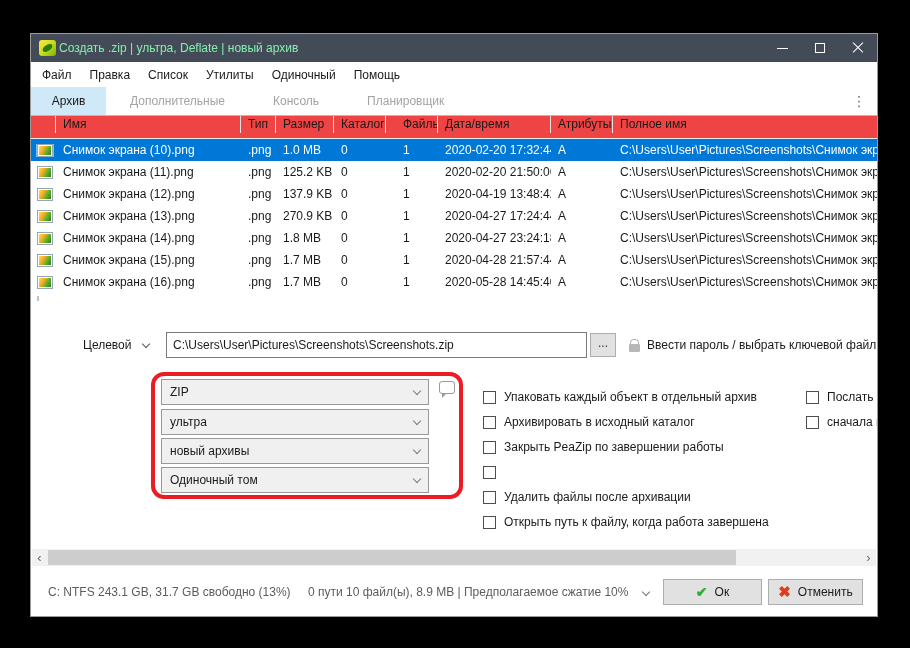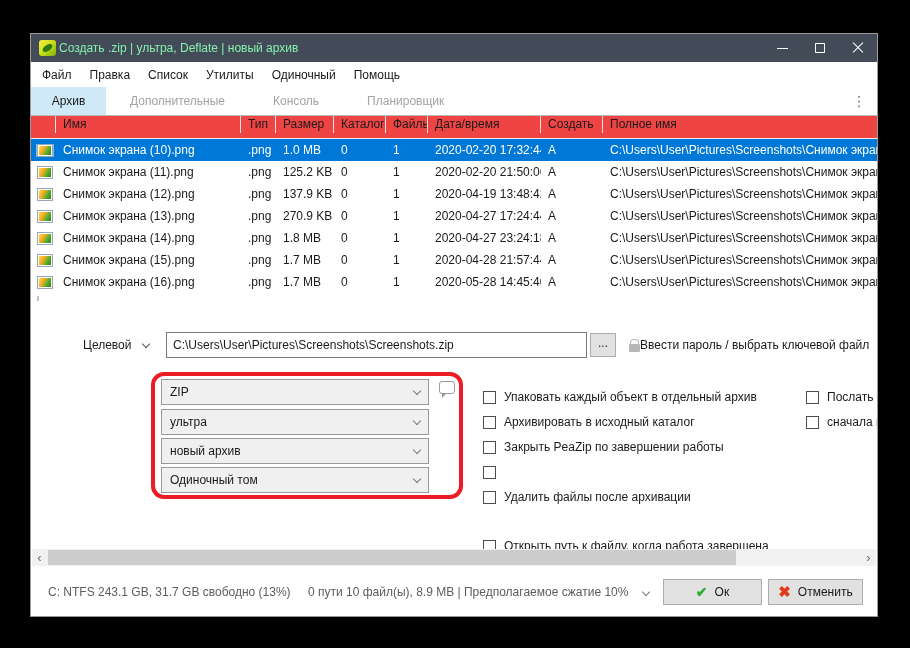--- a/index.html
+++ b/index.html
@@ -46,21 +46,21 @@
            border-bottom:1px solid #ededed; display:flex; align-items:flex-start; }
   .thead .cell { border-right:1px solid #e4e4e4; height:17px; line-height:17px; }
   .row { position:absolute; left:0; right:0; height:22px; display:flex; align-items:center; background:#fff; }
   .row.selected { background:#0078d7; color:#fff; }
   .cell { padding-left:7px; white-space:nowrap; overflow:hidden; flex:0 0 auto; }
   .c-icon { flex:0 0 25px; padding-left:6px; display:flex; align-items:center; }
   .c-name { flex:0 0 185px; }
   .c-type { flex:0 0 35px; }
   .c-size { flex:0 0 58px; }
   .c-dirs { flex:0 0 52px; }
-  .c-files { flex:0 0 42px; }
+  .c-files { flex:0 0 42px;margin-left:10px; }
   .c-date { flex:0 0 113px; }
   .c-attr { flex:0 0 62px; }
   .c-full { flex:1 1 auto; border-right:none !important; }
   .fico { width:16px; height:13px; border:1px solid #98a7b8; background:#fff; position:relative; flex:0 0 auto; }
   .fico::after { content:""; position:absolute; inset:1px;
                  background:linear-gradient(120deg,#ffe14d 0%,#f5a623 38%,#62b52a 62%,#2e7d1e 100%); }
   .row.selected .fico { outline:1px solid #7fc1ee; }
   .row-sliver { position:absolute; left:6px; top:262px; width:18px; height:5px; overflow:hidden; }
   .row-sliver .fico { border-color:#b9c3cf; }
 
@@ -69,21 +69,21 @@
   .chev { display:inline-block; width:6px; height:6px; border-right:1px solid #555;
           border-bottom:1px solid #555; transform:rotate(45deg); }
   .target-chev { position:absolute; left:112px; top:307px; }
   .path-input { position:absolute; left:135px; top:298px; width:421px; height:26px;
                 border:1px solid #7a7a7a; padding:0 6px; font-family:"Liberation Sans",sans-serif;
                 font-size:12px; color:#1a1a1a; background:#fff; }
   .browse-btn { position:absolute; left:559px; top:299px; width:26px; height:24px;
                 background:#e1e1e1; border:1px solid #adadad; display:flex; align-items:center;
                 justify-content:center; padding-bottom:5px; color:#333; }
   .pw-row { position:absolute; left:598px; top:302px; width:248px; height:18px; display:flex;
-            align-items:center; white-space:nowrap; overflow:hidden; }
+            align-items:center; gap:7px; white-space:nowrap; overflow:hidden; }
   .lock { position:relative; width:11px; height:8px; background:#b7b7b7; border-radius:1px; margin-top:5px; flex:0 0 auto; }
   .lock::before { content:""; position:absolute; top:-5px; left:1px; width:7px; height:6px;
                   border:1.5px solid #b7b7b7; border-bottom:none; border-radius:4px 4px 0 0; }
 
   
   .annotation { position:absolute; left:120px; top:338px; width:312px; height:127px;
                 border:4px solid #ec1c24; border-radius:13px; pointer-events:none; z-index:5; }
   .select { position:absolute; left:130px; width:268px; height:26px; background:#f0f0f0;
             border:1px solid #999; display:flex; align-items:center; padding:0 8px; }
   .select .chev { margin-left:auto; border-color:#7c7c7c; margin-top:-3px; }
@@ -158,21 +158,21 @@
     </div>
 
     <div class="thead">
       <span class="cell c-icon"></span>
       <span class="cell c-name">Имя</span>
       <span class="cell c-type">Тип</span>
       <span class="cell c-size">Размер</span>
       <span class="cell c-dirs">Каталоги</span>
       <span class="cell c-files">Файлы</span>
       <span class="cell c-date">Дата/время</span>
-      <span class="cell c-attr">Создать</span>
+      <span class="cell c-attr">Атрибуты</span>
       <span class="cell c-full">Полное имя</span>
     </div>
 
     <div class="row selected" style="top:105px">
       <span class="cell c-icon">
           <span class="fico"></span>
         </span>
       <span class="cell c-name">Снимок экрана (10).png</span>
       <span class="cell c-type">.png</span>
       <span class="cell c-size">1.0 MB</span>
@@ -275,21 +275,21 @@
     <div class="select" style="top:345px">
       <span>ZIP</span>
       <span class="chev"></span>
     </div>
     <span class="bubble"></span>
     <div class="select" style="top:375px">
       <span>ультра</span>
       <span class="chev"></span>
     </div>
     <div class="select" style="top:404px">
-      <span>новый архив</span>
+      <span>новый архивы</span>
       <span class="chev"></span>
     </div>
     <div class="select" style="top:433px">
       <span>Одиночный том</span>
       <span class="chev"></span>
     </div>
 
     <div class="cb-row" style="left:452px; top:355px">
       <span class="cb"></span>
       <span>Упаковать каждый объект в отдельный архив</span>
@@ -302,21 +302,21 @@
       <span class="cb"></span>
       <span>Закрыть PeaZip по завершении работы</span>
     </div>
     <div class="cb-row" style="left:452px; top:430px">
       <span class="cb"></span>
     </div>
     <div class="cb-row" style="left:452px; top:455px">
       <span class="cb"></span>
       <span>Удалить файлы после архивации</span>
     </div>
-    <div class="cb-row" style="left:452px; top:504px">
+    <div class="cb-row" style="left:452px; top:480px">
       <span class="cb"></span>
       <span>Открыть путь к файлу, когда работа завершена</span>
     </div>
 
     <div class="cb-row cb-right" style="left:775px; top:355px">
       <span class="cb"></span>
       <span>Послать по</span>
     </div>
     <div class="cb-row cb-right" style="left:775px; top:380px">
       <span class="cb"></span>

